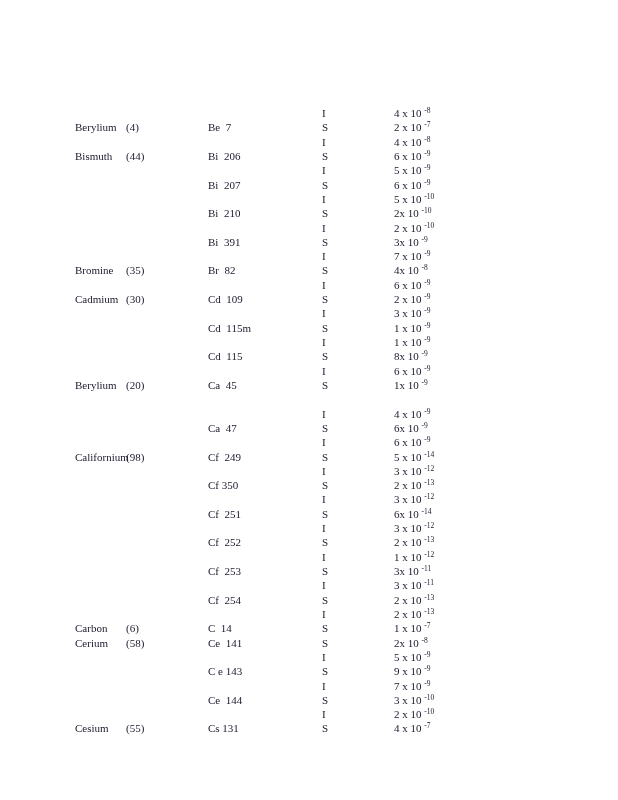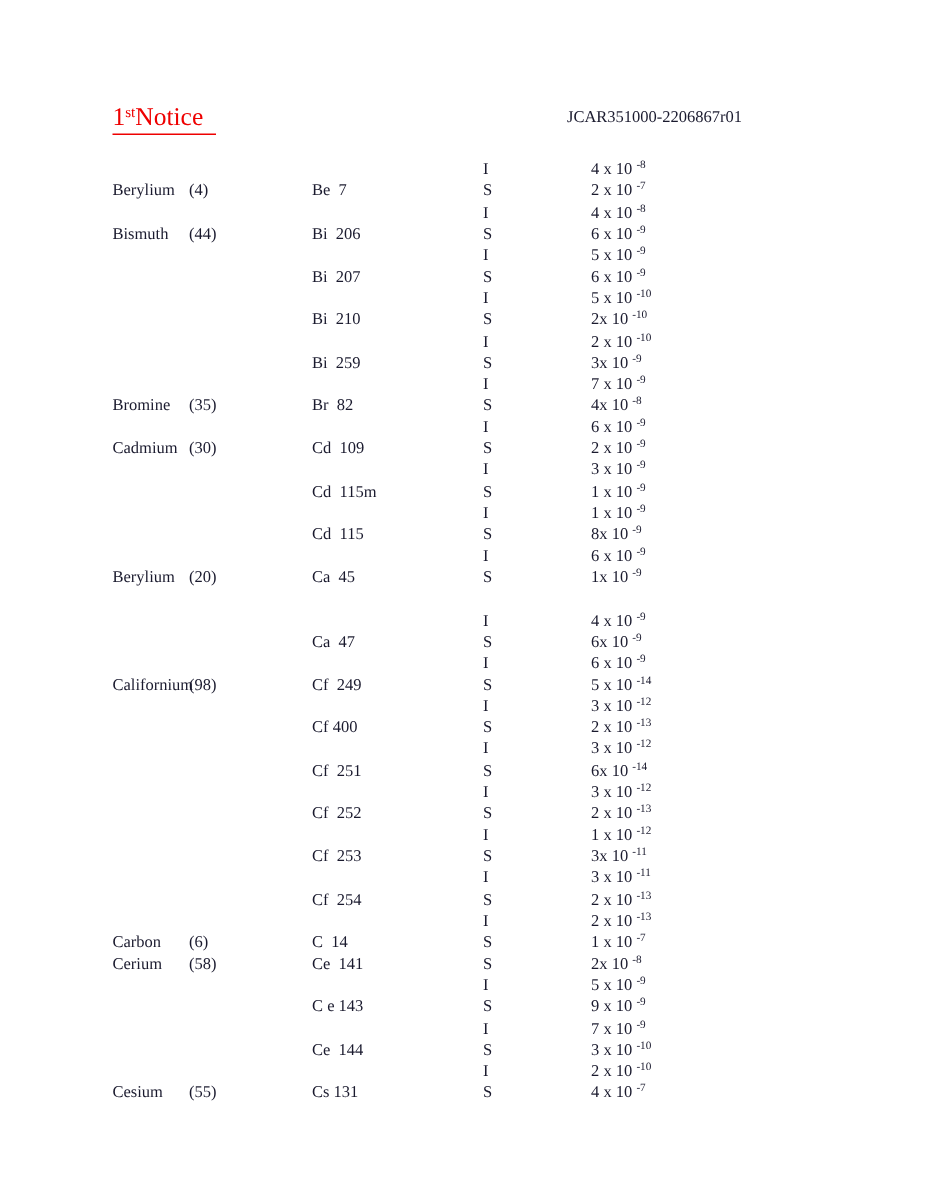--- a/index.html
+++ b/index.html
@@ -125,24 +125,20 @@
     font-size: 7.5px;
     vertical-align: -2px;
     line-height: 0;
   }
 </style>
 </head>
 <body>
 
 <div class="page">
 
-  <div class="header">
-    <div class="notice-title"><span>1</span><sup>st</sup><span>Notice  </span></div>
-    <div class="doc-number">JCAR351000-2206867r01</div>
-  </div>
 
   <div class="table" id="isotope-table">
       <div class="row">
         <div class="c-element"></div>
         <div class="c-znum"></div>
         <div class="c-isotope"></div>
         <div class="c-class">I</div>
         <div class="c-value"><span class="mant">4 x </span><span class="base">10 </span><sup>-8</sup></div>
       </div>
       <div class="row">
@@ -197,21 +193,21 @@
       <div class="row">
         <div class="c-element"></div>
         <div class="c-znum"></div>
         <div class="c-isotope"></div>
         <div class="c-class">I</div>
         <div class="c-value"><span class="mant">2 x </span><span class="base">10 </span><sup>-10</sup></div>
       </div>
       <div class="row">
         <div class="c-element"></div>
         <div class="c-znum"></div>
-        <div class="c-isotope">Bi  259</div>
+        <div class="c-isotope">Bi  391</div>
         <div class="c-class">S</div>
         <div class="c-value"><span class="mant">3x </span><span class="base">10 </span><sup>-9</sup></div>
       </div>
       <div class="row">
         <div class="c-element"></div>
         <div class="c-znum"></div>
         <div class="c-isotope"></div>
         <div class="c-class">I</div>
         <div class="c-value"><span class="mant">7 x </span><span class="base">10 </span><sup>-9</sup></div>
       </div>
@@ -316,21 +312,21 @@
       <div class="row">
         <div class="c-element"></div>
         <div class="c-znum"></div>
         <div class="c-isotope"></div>
         <div class="c-class">I</div>
         <div class="c-value"><span class="mant">3 x </span><span class="base">10 </span><sup>-12</sup></div>
       </div>
       <div class="row">
         <div class="c-element"></div>
         <div class="c-znum"></div>
-        <div class="c-isotope">Cf 400</div>
+        <div class="c-isotope">Cf 350</div>
         <div class="c-class">S</div>
         <div class="c-value"><span class="mant">2 x </span><span class="base">10 </span><sup>-13</sup></div>
       </div>
       <div class="row">
         <div class="c-element"></div>
         <div class="c-znum"></div>
         <div class="c-isotope"></div>
         <div class="c-class">I</div>
         <div class="c-value"><span class="mant">3 x </span><span class="base">10 </span><sup>-12</sup></div>
       </div>

